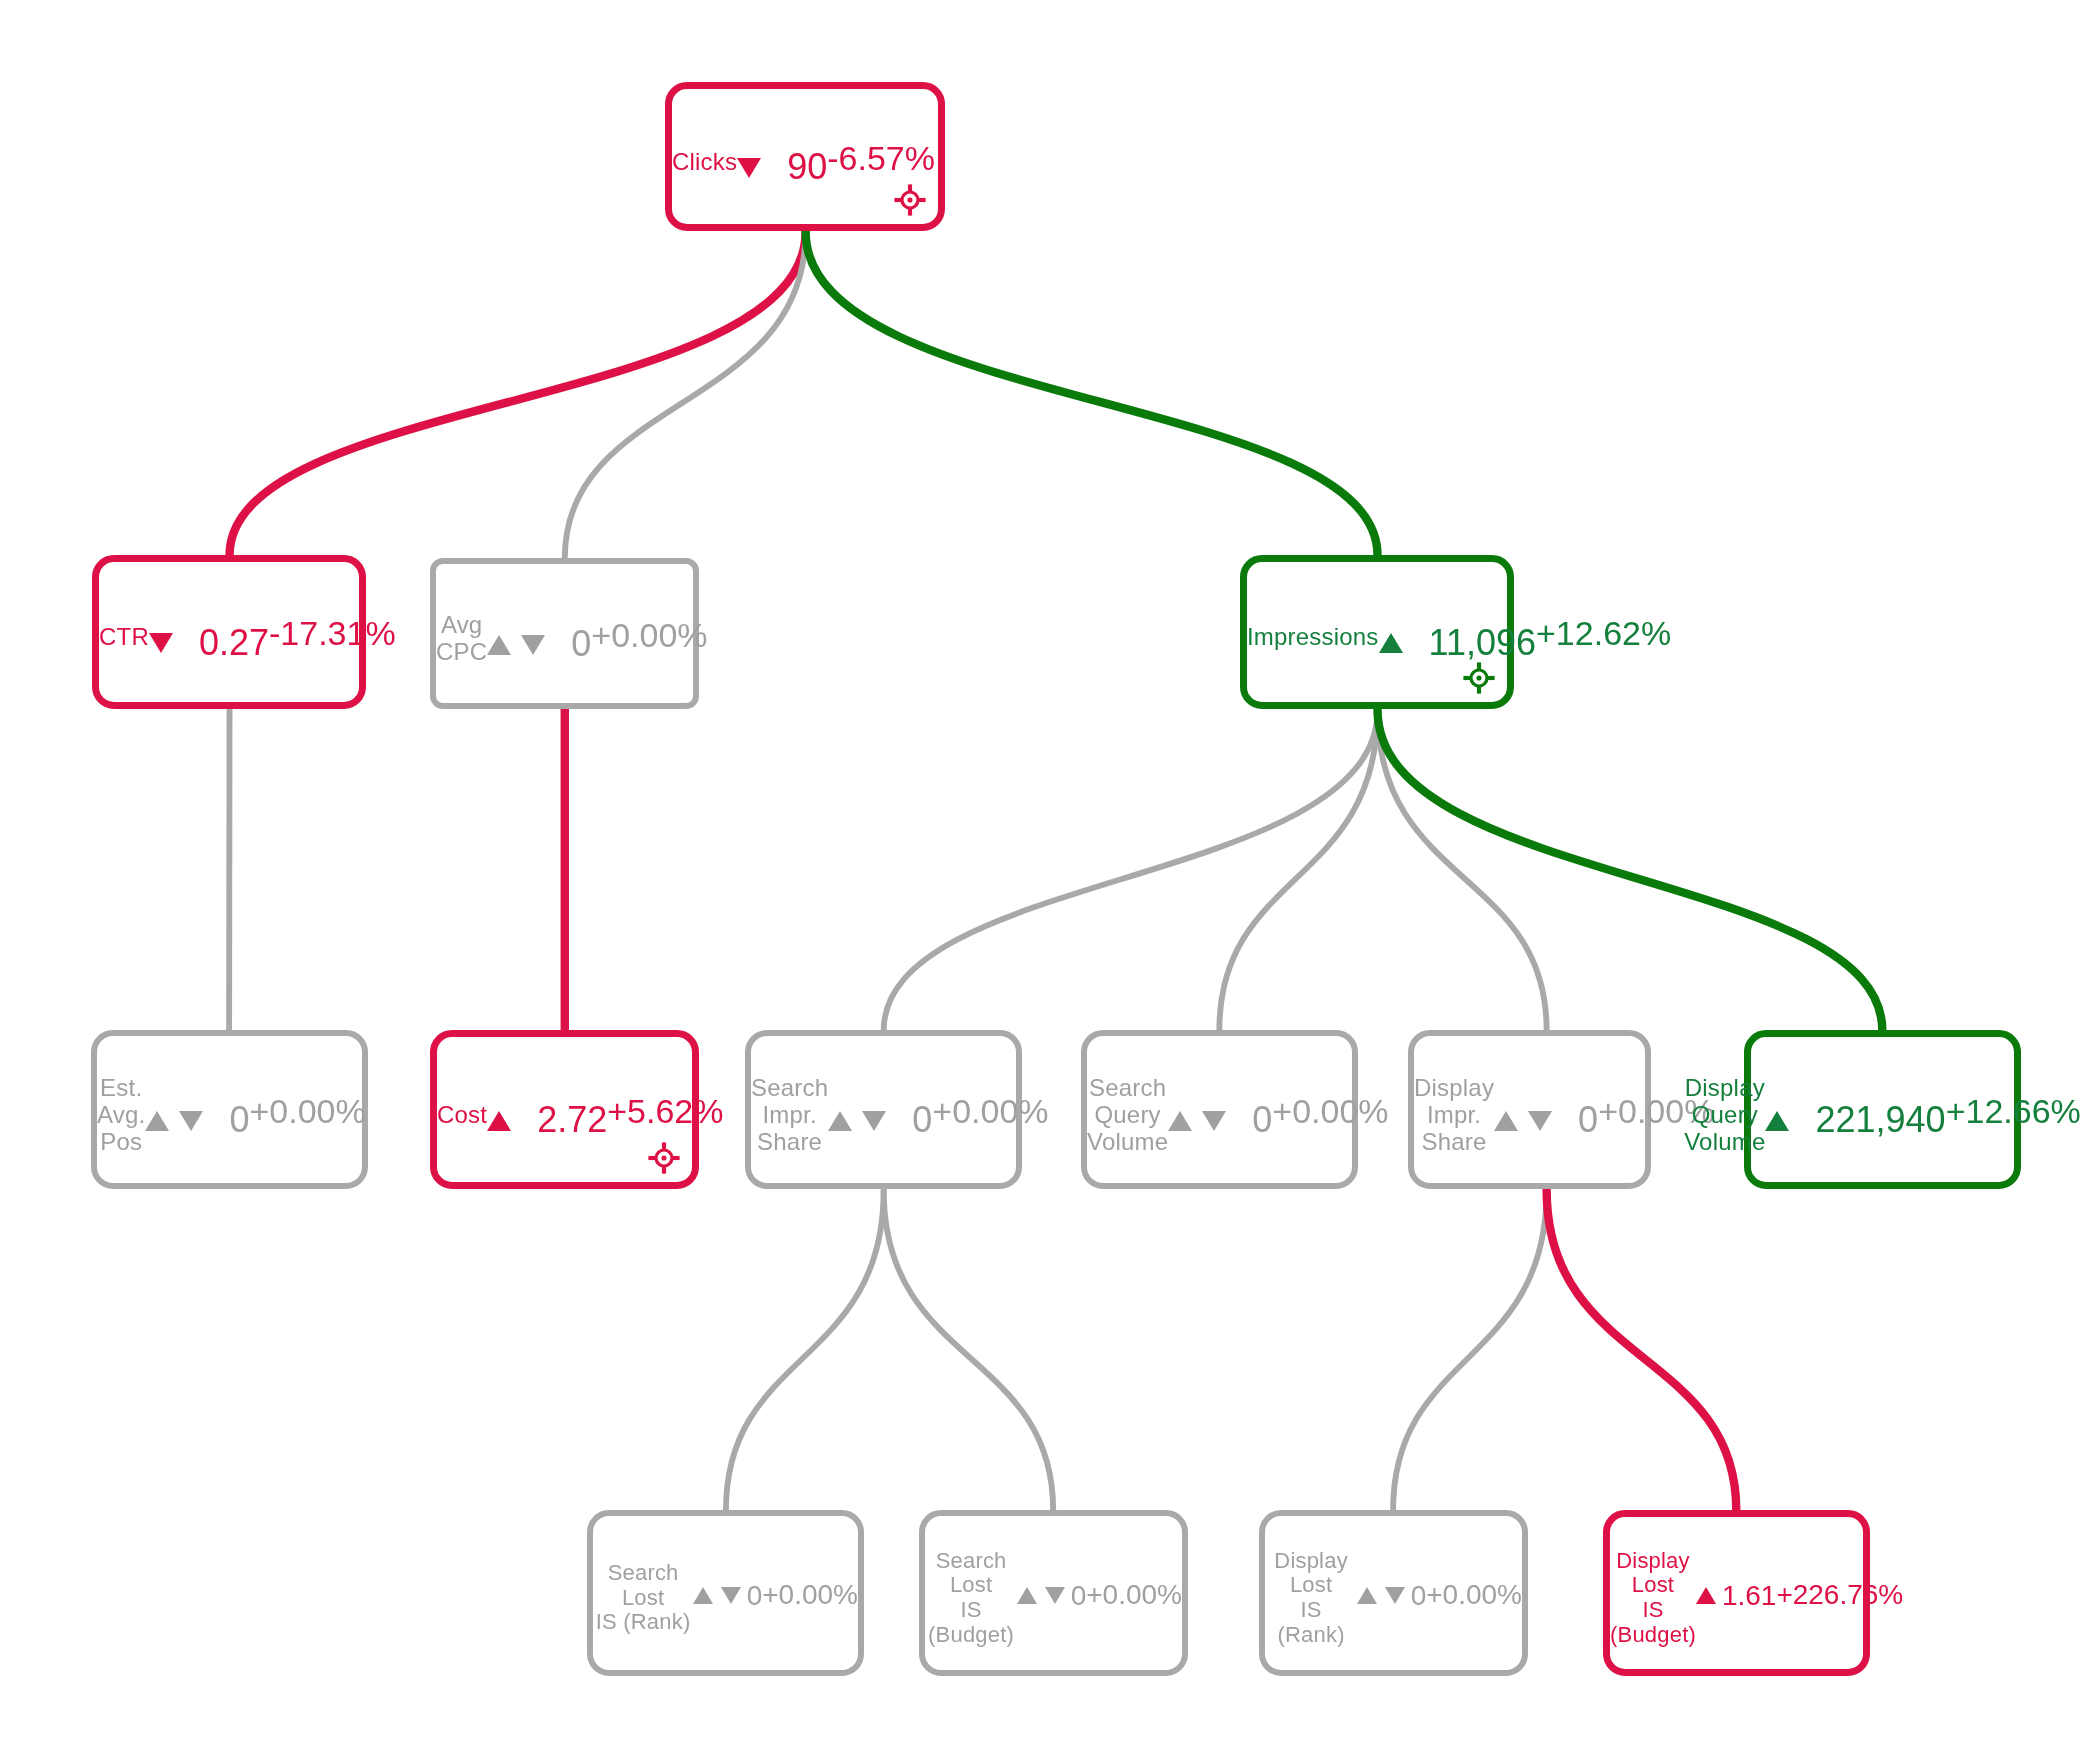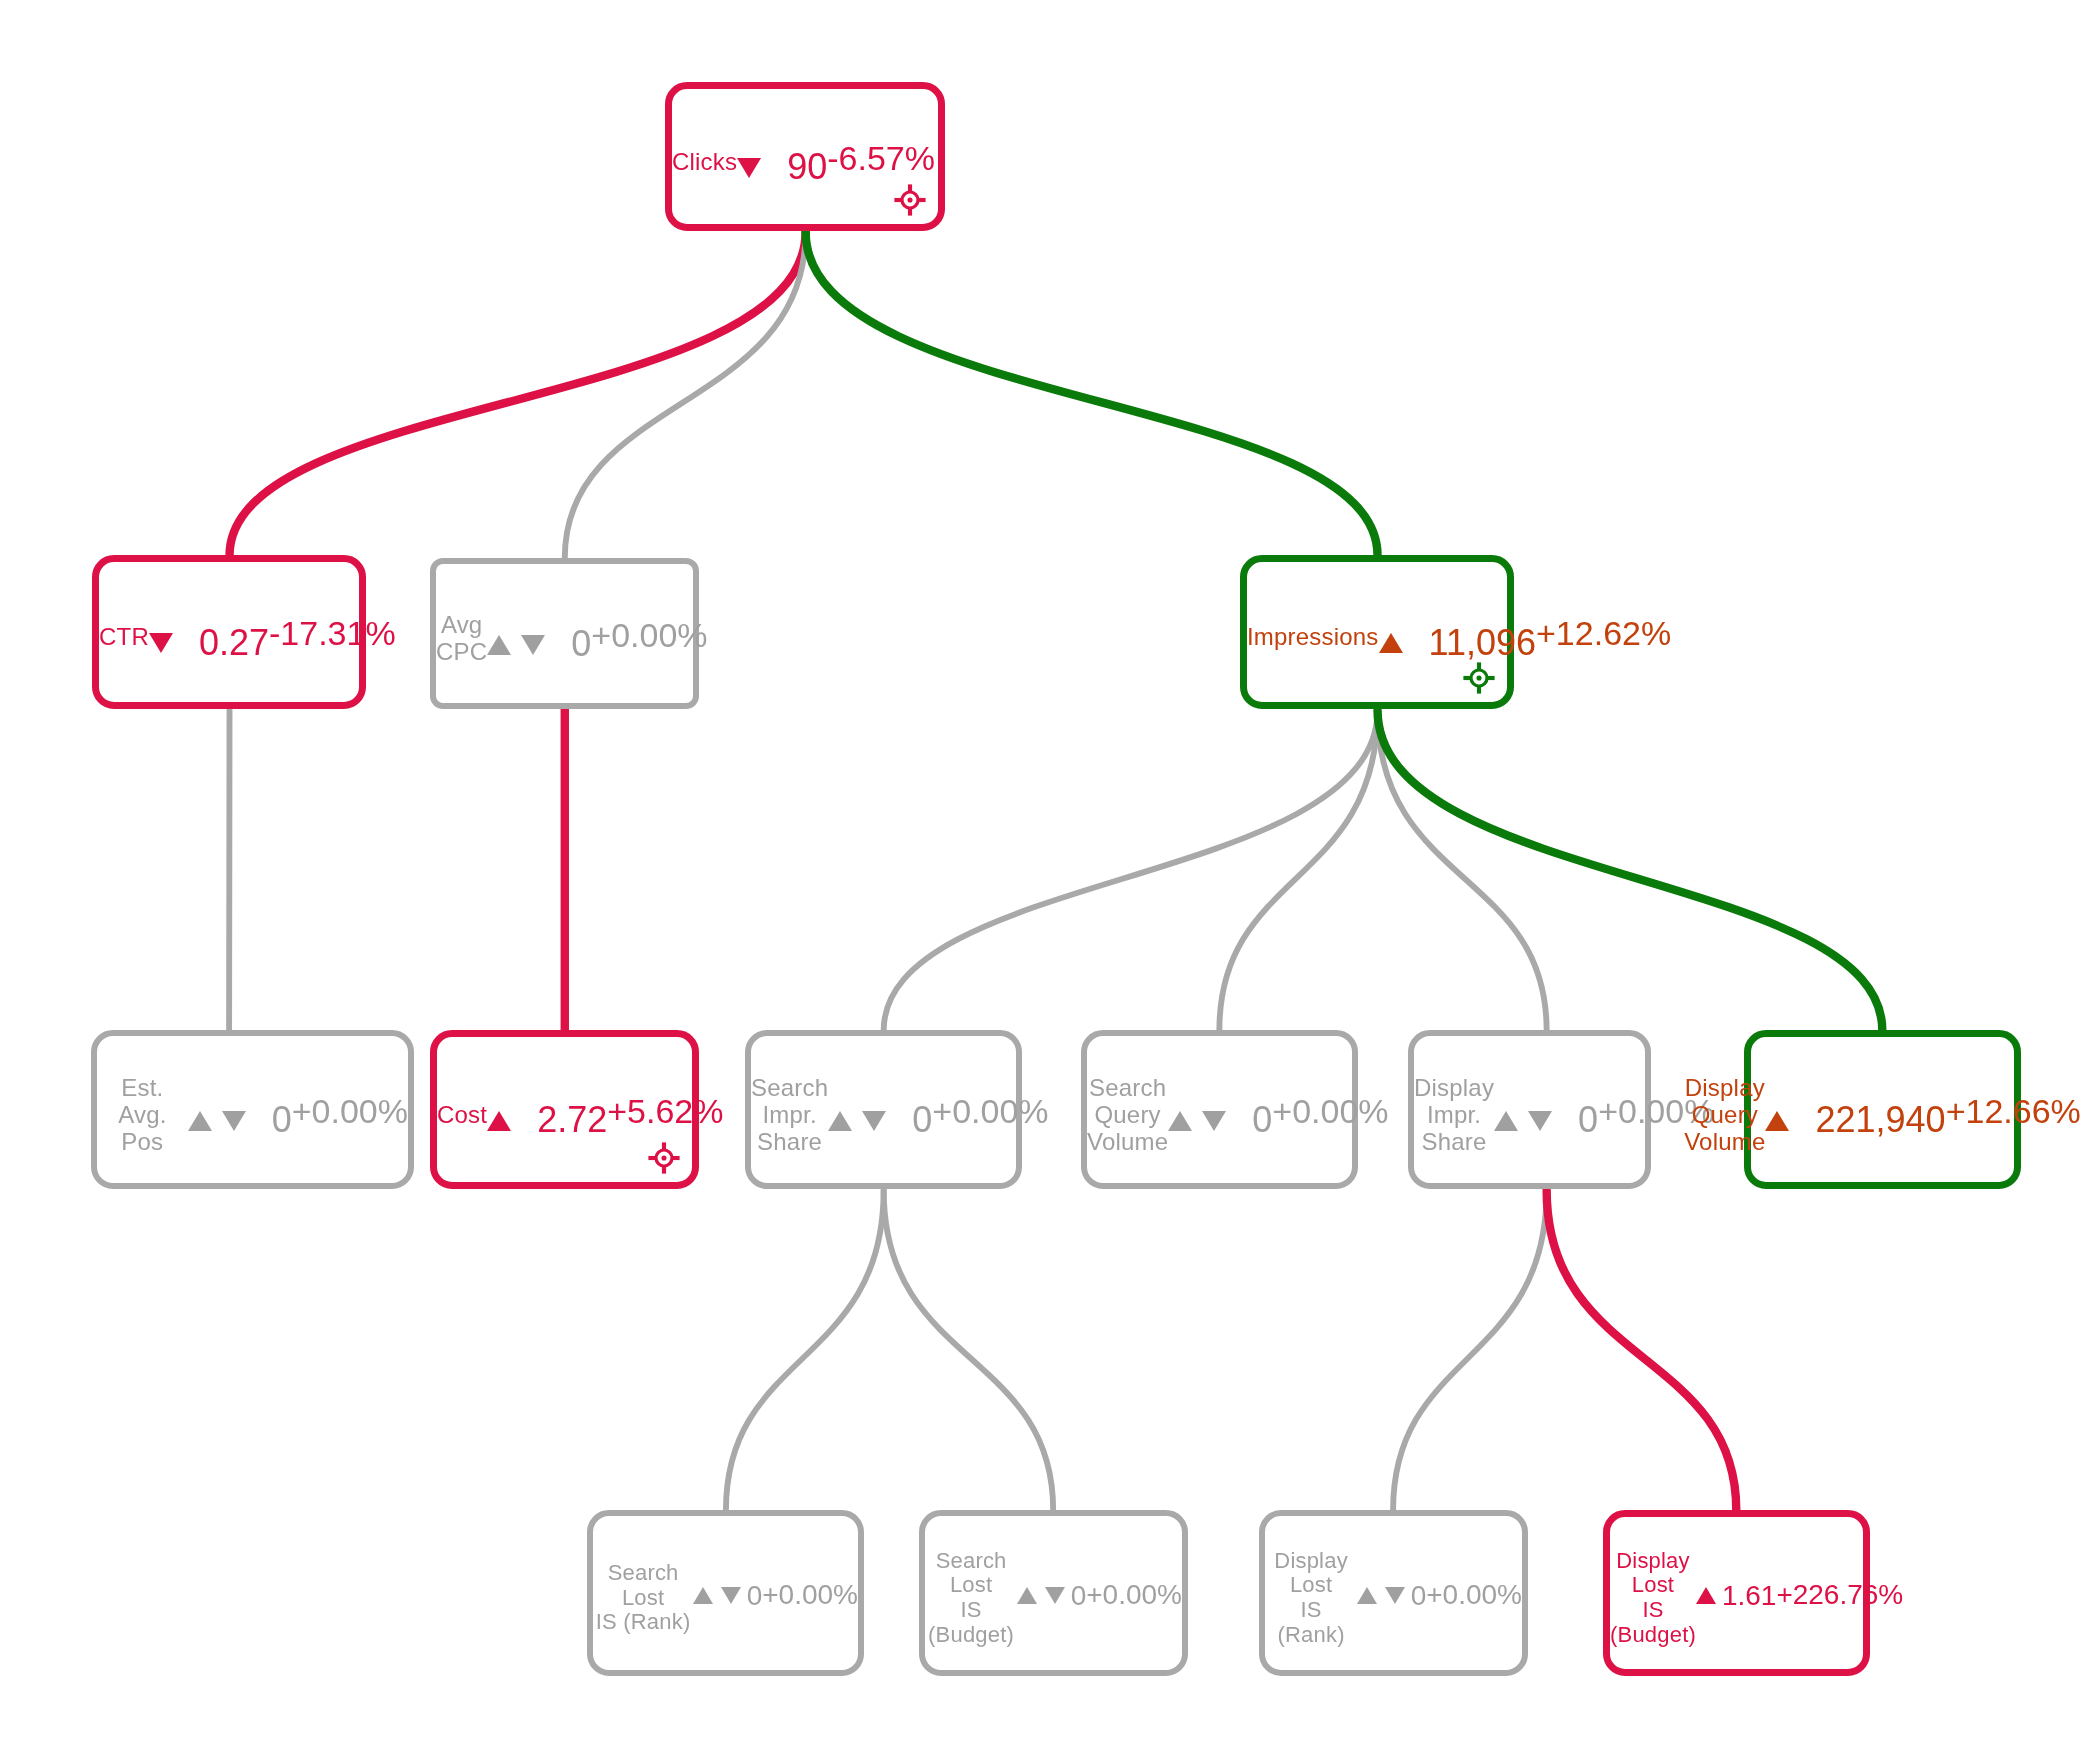--- a/index.html
+++ b/index.html
@@ -3,21 +3,21 @@
 <meta charset="utf-8">
 <style>
   html,body{margin:0;padding:0;background:#ffffff;}
   body{font-family:"Liberation Sans","DejaVu Sans",sans-serif;}
   #canvas{position:relative;width:2098px;height:1738px;background:#ffffff;overflow:hidden;}
   #edges{position:absolute;left:0;top:0;width:2098px;height:1738px;}
   .node{position:absolute;box-sizing:border-box;background:#ffffff;border-radius:22px;
         display:flex;flex-direction:row;align-items:center;justify-content:flex-start;
         text-align:center;line-height:1.12;overflow:visible;}
   .node.red{border:7.6px solid #dd1145;color:#dd1145;}
-  .node.green{border:7.6px solid #0a7a0a;color:#c2410c;}
+  .node.green{border:7.6px solid #0a7a0a;color:#15803d;}
   .node.gray{border:6.7px solid #a9a9a9;color:#a0a0a0;}
   .node .title{font-size:24px;font-weight:400;letter-spacing:0.2px;padding-top:11.7px;}
   .node .valrow{font-size:36px;font-weight:400;display:flex;align-items:center;justify-content:center;gap:26px;margin-top:22px;}
   .node .pct{font-size:34px;font-weight:400;margin-top:3px;}
   .node.small .title{font-size:22px;padding-top:10px;}
   .node.small .valrow{font-size:28px;margin-top:5px;gap:5.9px;}
   .node.small .pct{font-size:28px;}
   .tri{display:inline-block;width:0;height:0;}
   .tri.up{border-left:12.6px solid transparent;border-right:12.6px solid transparent;border-bottom:20px solid currentColor;}
   .tri.down{border-left:12.6px solid transparent;border-right:12.6px solid transparent;border-top:20px solid currentColor;}
@@ -96,21 +96,21 @@
           <svg viewBox="0 0 40 40" width="32" height="32" aria-hidden="true">
   <circle cx="20" cy="20" r="10" fill="none" stroke="#0a7a0a" stroke-width="4"></circle>
   <circle cx="20" cy="20" r="3.2" fill="#0a7a0a"></circle>
   <rect x="17.4" y="0.5" width="5.2" height="9" fill="#0a7a0a"></rect>
   <rect x="17.4" y="30.5" width="5.2" height="9" fill="#0a7a0a"></rect>
   <rect x="0.5" y="17.4" width="9" height="5.2" fill="#0a7a0a"></rect>
   <rect x="30.5" y="17.4" width="9" height="5.2" fill="#0a7a0a"></rect>
 </svg>
         </div>
       </div>
-      <div class="node gray" style="left: 91px; top: 1030px; width: 323px; height: 159px;">
+      <div class="node gray" style="left: 91px; top: 1030px; width: 277px; height: 159px;">
         <div class="title" style="white-space: pre-line;">Est. Avg.
 Pos</div>
         <div class="valrow">
           <span class="dualtri">
             <span class="tri up"></span>
             <span class="tri down"></span>
           </span>
           <span>0</span>
         </div>
         <div class="pct">+0.00%</div>

